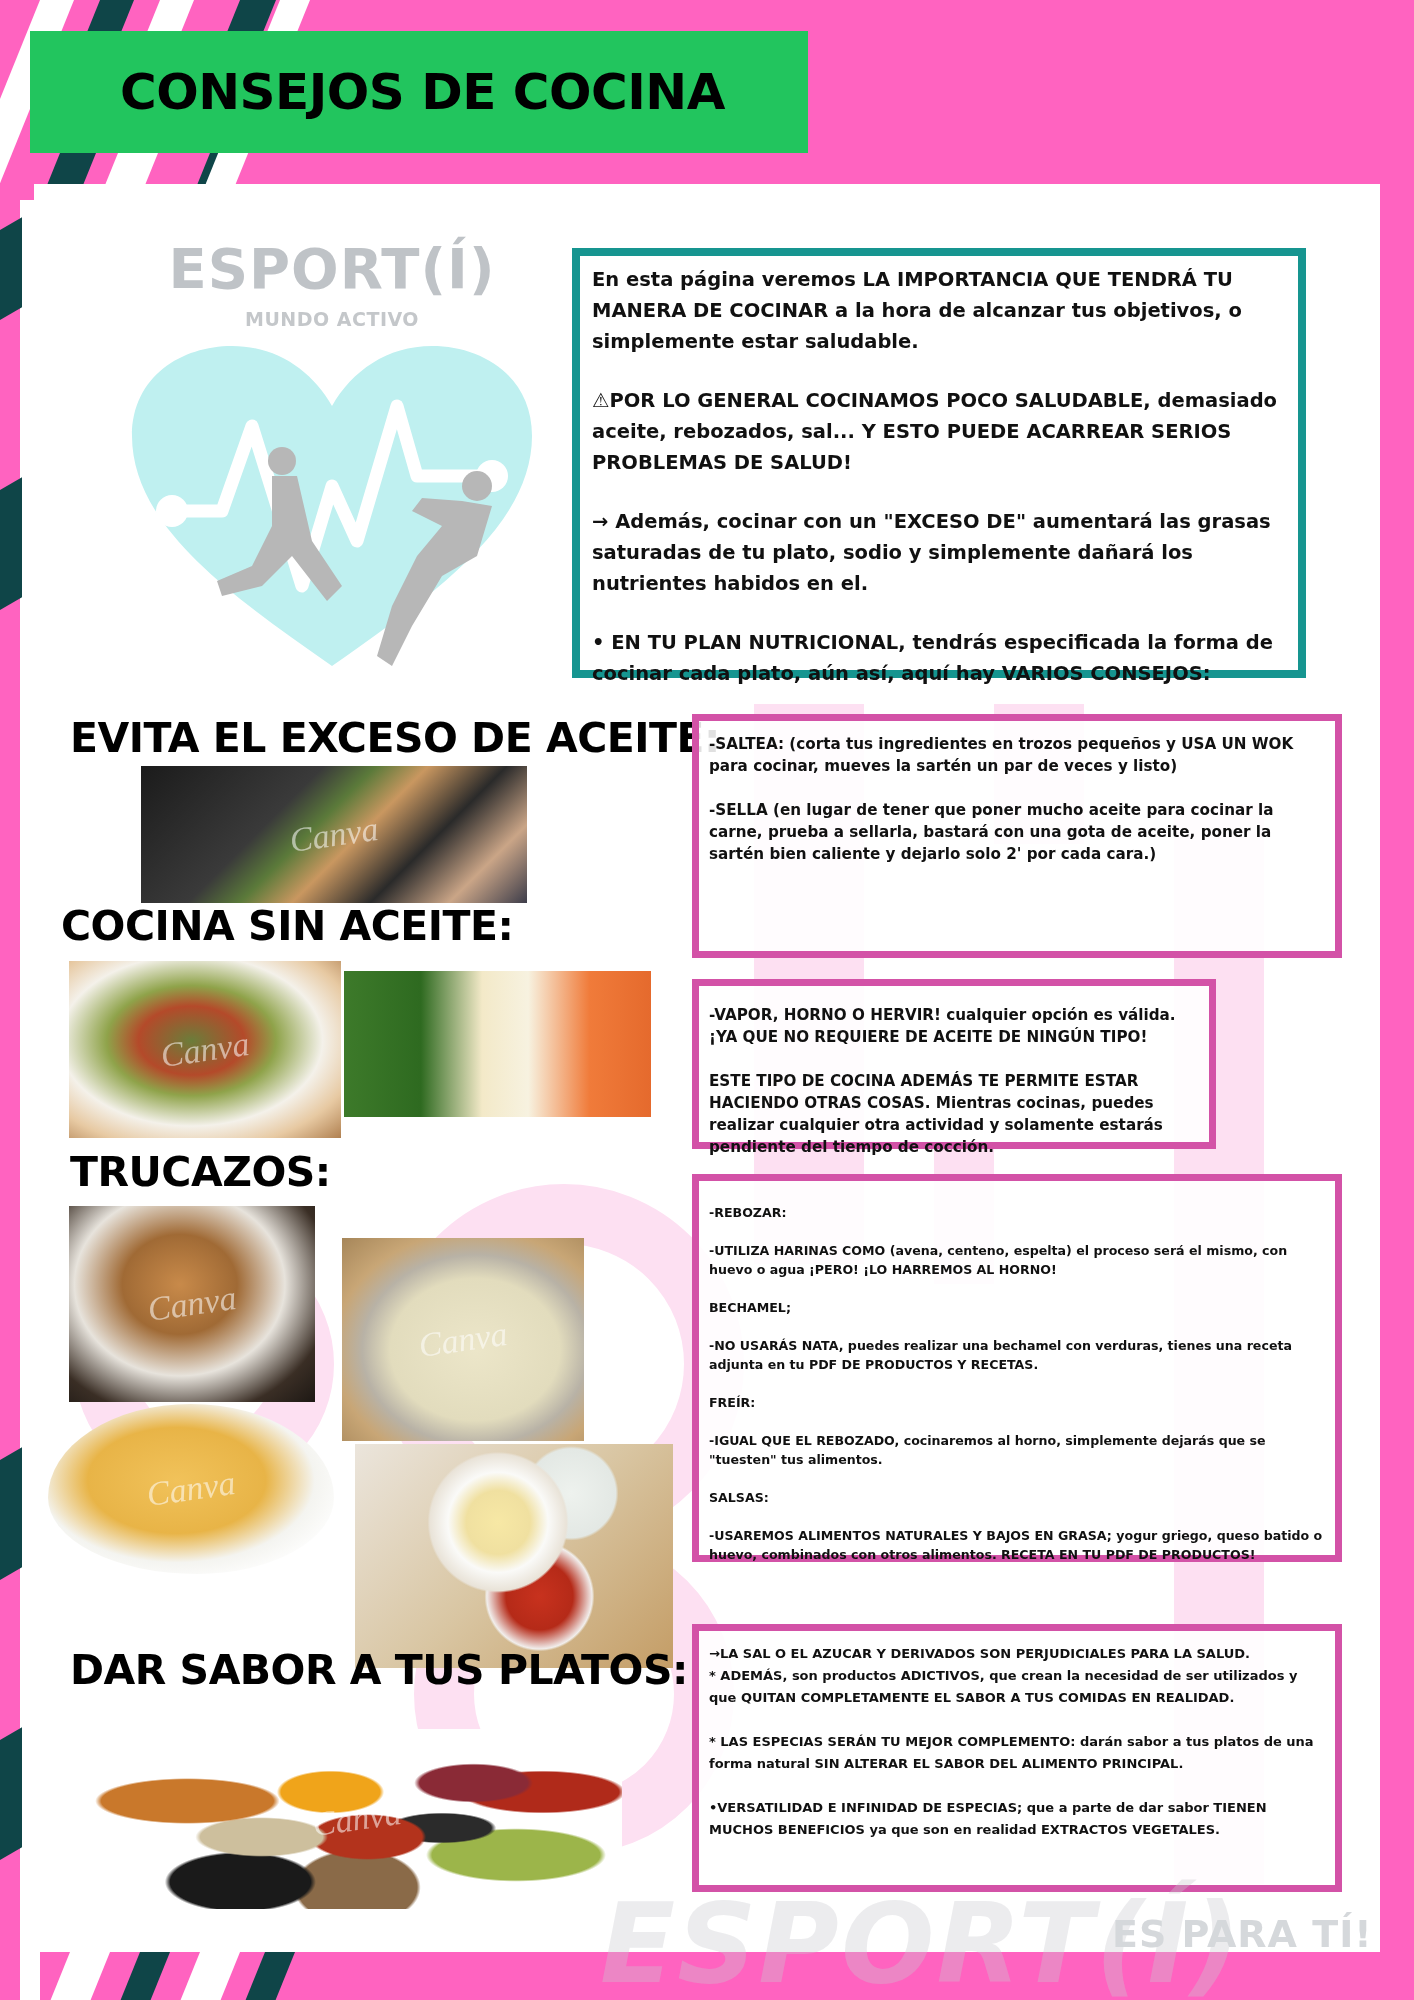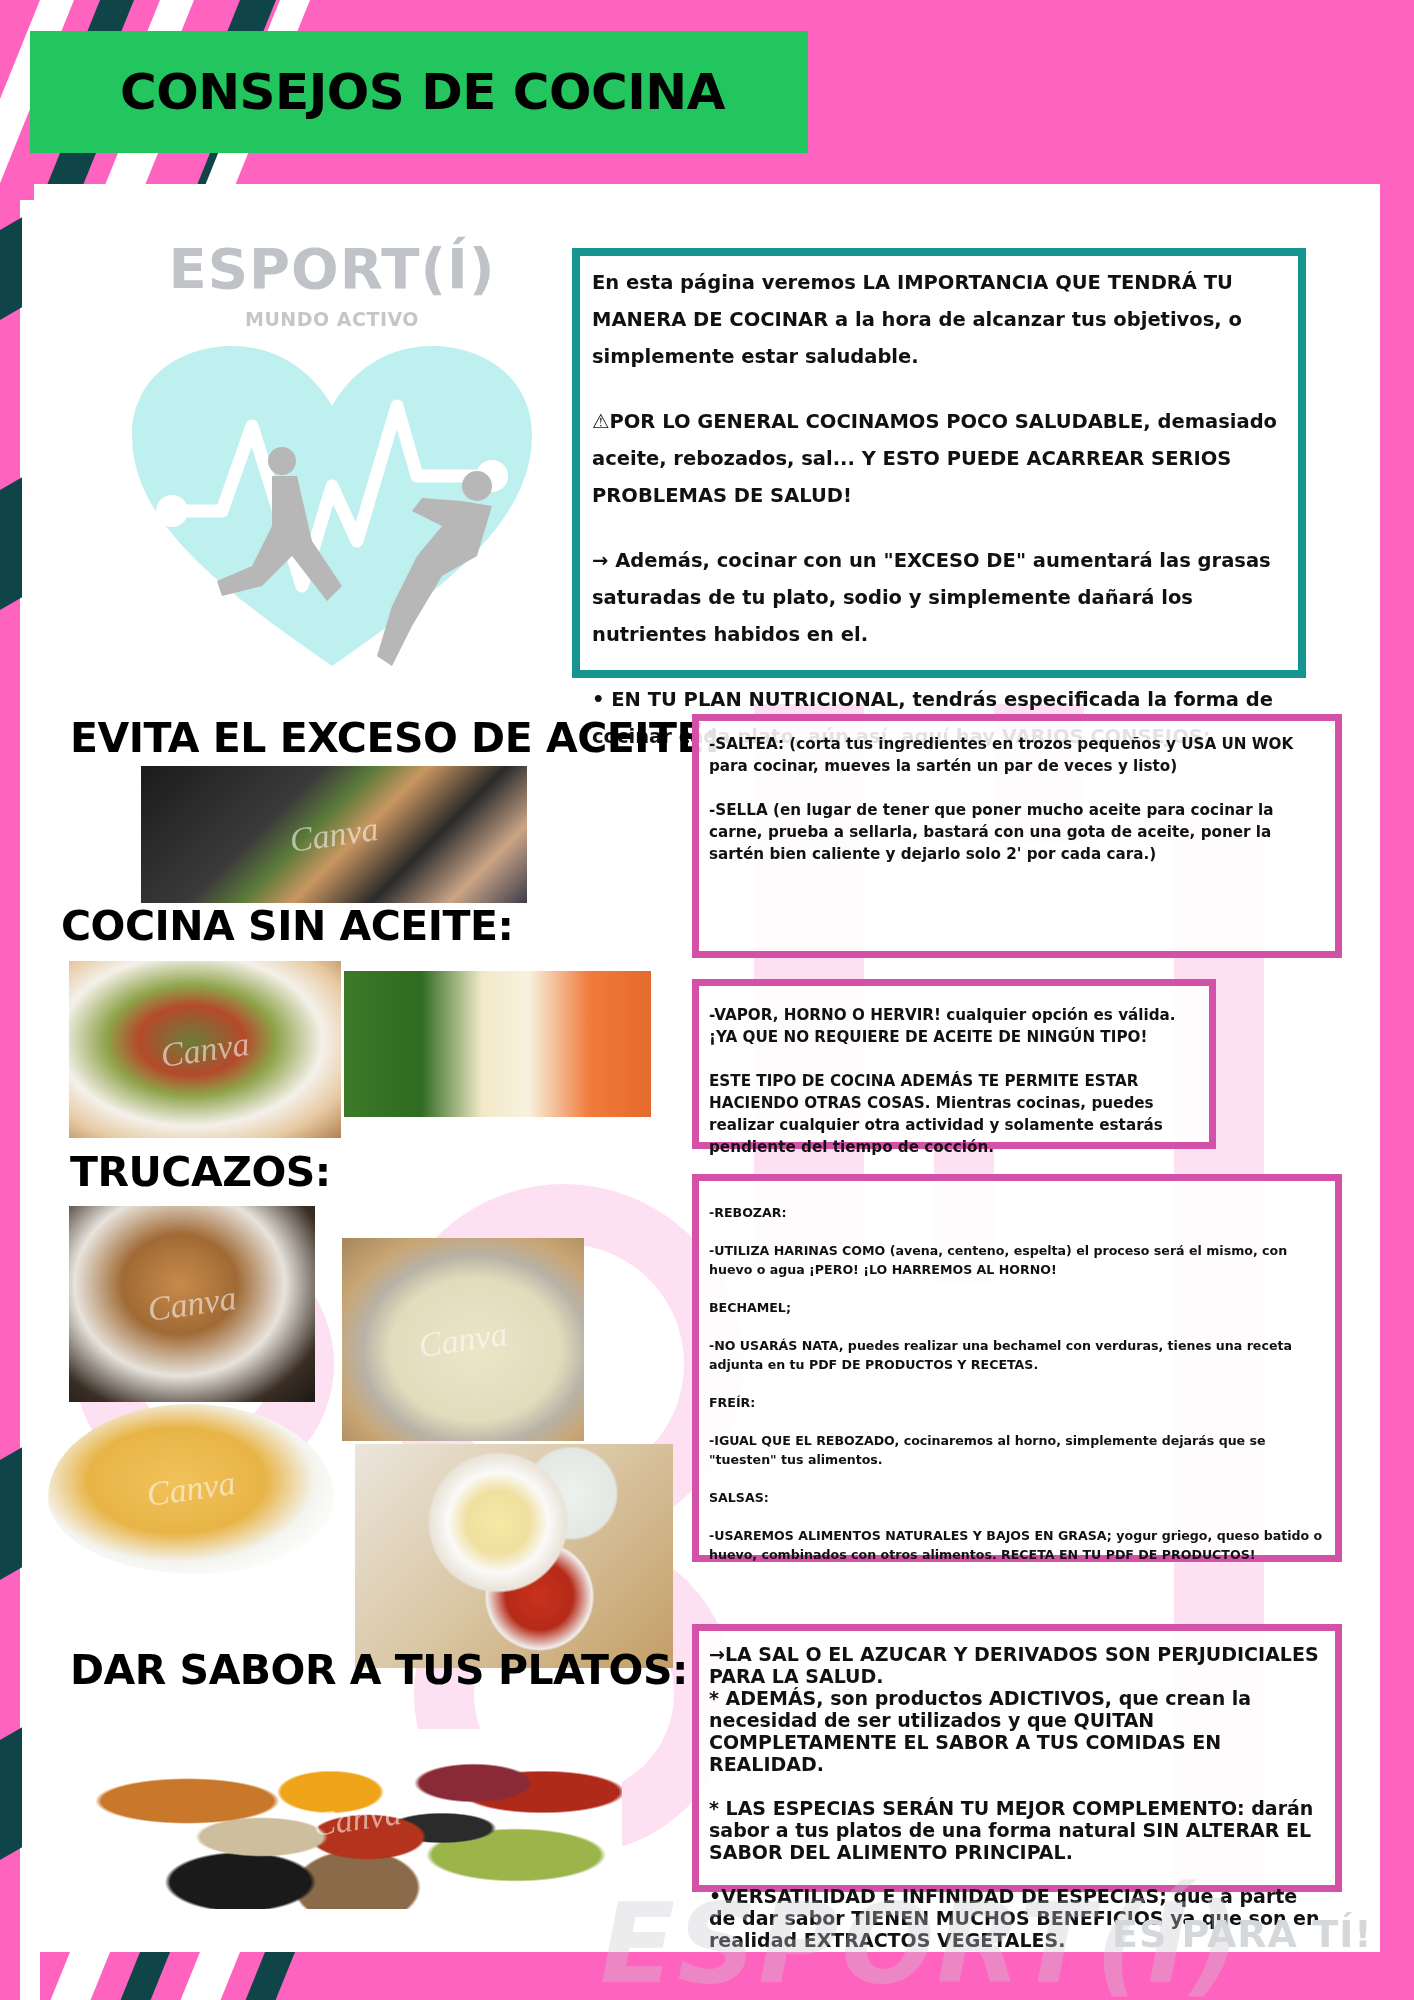--- a/index.html
+++ b/index.html
@@ -53,40 +53,40 @@
   }
   .logo svg { position: absolute; left: 0; top: 90px; }
 
   
   .intro-box {
     position: absolute; left: 538px; top: 64px; width: 734px; height: 430px;
     border: 8px solid #169590; padding: 8px 12px;
   }
   .intro-box p {
     font-family: "DejaVu Sans", sans-serif; font-weight: bold;
-    font-size: 19.5px; line-height: 37px; color: #111; margin-bottom: 28px;
+    font-size: 19.5px; line-height: 31px; color: #111; margin-bottom: 28px;
   }
 
   
   .sec-heading {
     position: absolute; font-family: "DejaVu Sans", sans-serif;
     font-weight: bold; color: #000; white-space: nowrap; letter-spacing: -0.5px;
   }
 
   
   .tip-box {
     position: absolute; border: 7px solid #d352a7; background: rgba(255,255,255,0.88);
     padding: 12px 10px;
   }
   .tip-box p {
     font-family: "DejaVu Sans", sans-serif; font-weight: bold; color: #111;
   }
   .tb1 p, .tb2 p { font-size: 15.2px; line-height: 22px; margin-bottom: 22px; }
   .tb3 p { font-size: 12.6px; line-height: 19px; margin-bottom: 19px; }
-  .tb4 p { font-size: 19px; line-height: 22px; margin-bottom: 22px; }
+  .tb4 p { font-size: 13px; line-height: 22px; margin-bottom: 22px; }
   .tip-box p:last-child { margin-bottom: 0; }
 
   
   .photo { position: absolute; overflow: hidden; }
   .photo .wm {
     position: absolute; left: 50%; top: 50%; transform: translate(-50%,-50%) rotate(-8deg);
     font-family: "Liberation Serif", serif; font-style: italic; font-size: 34px;
     color: rgba(255,255,255,0.55); pointer-events: none;
   }
 

